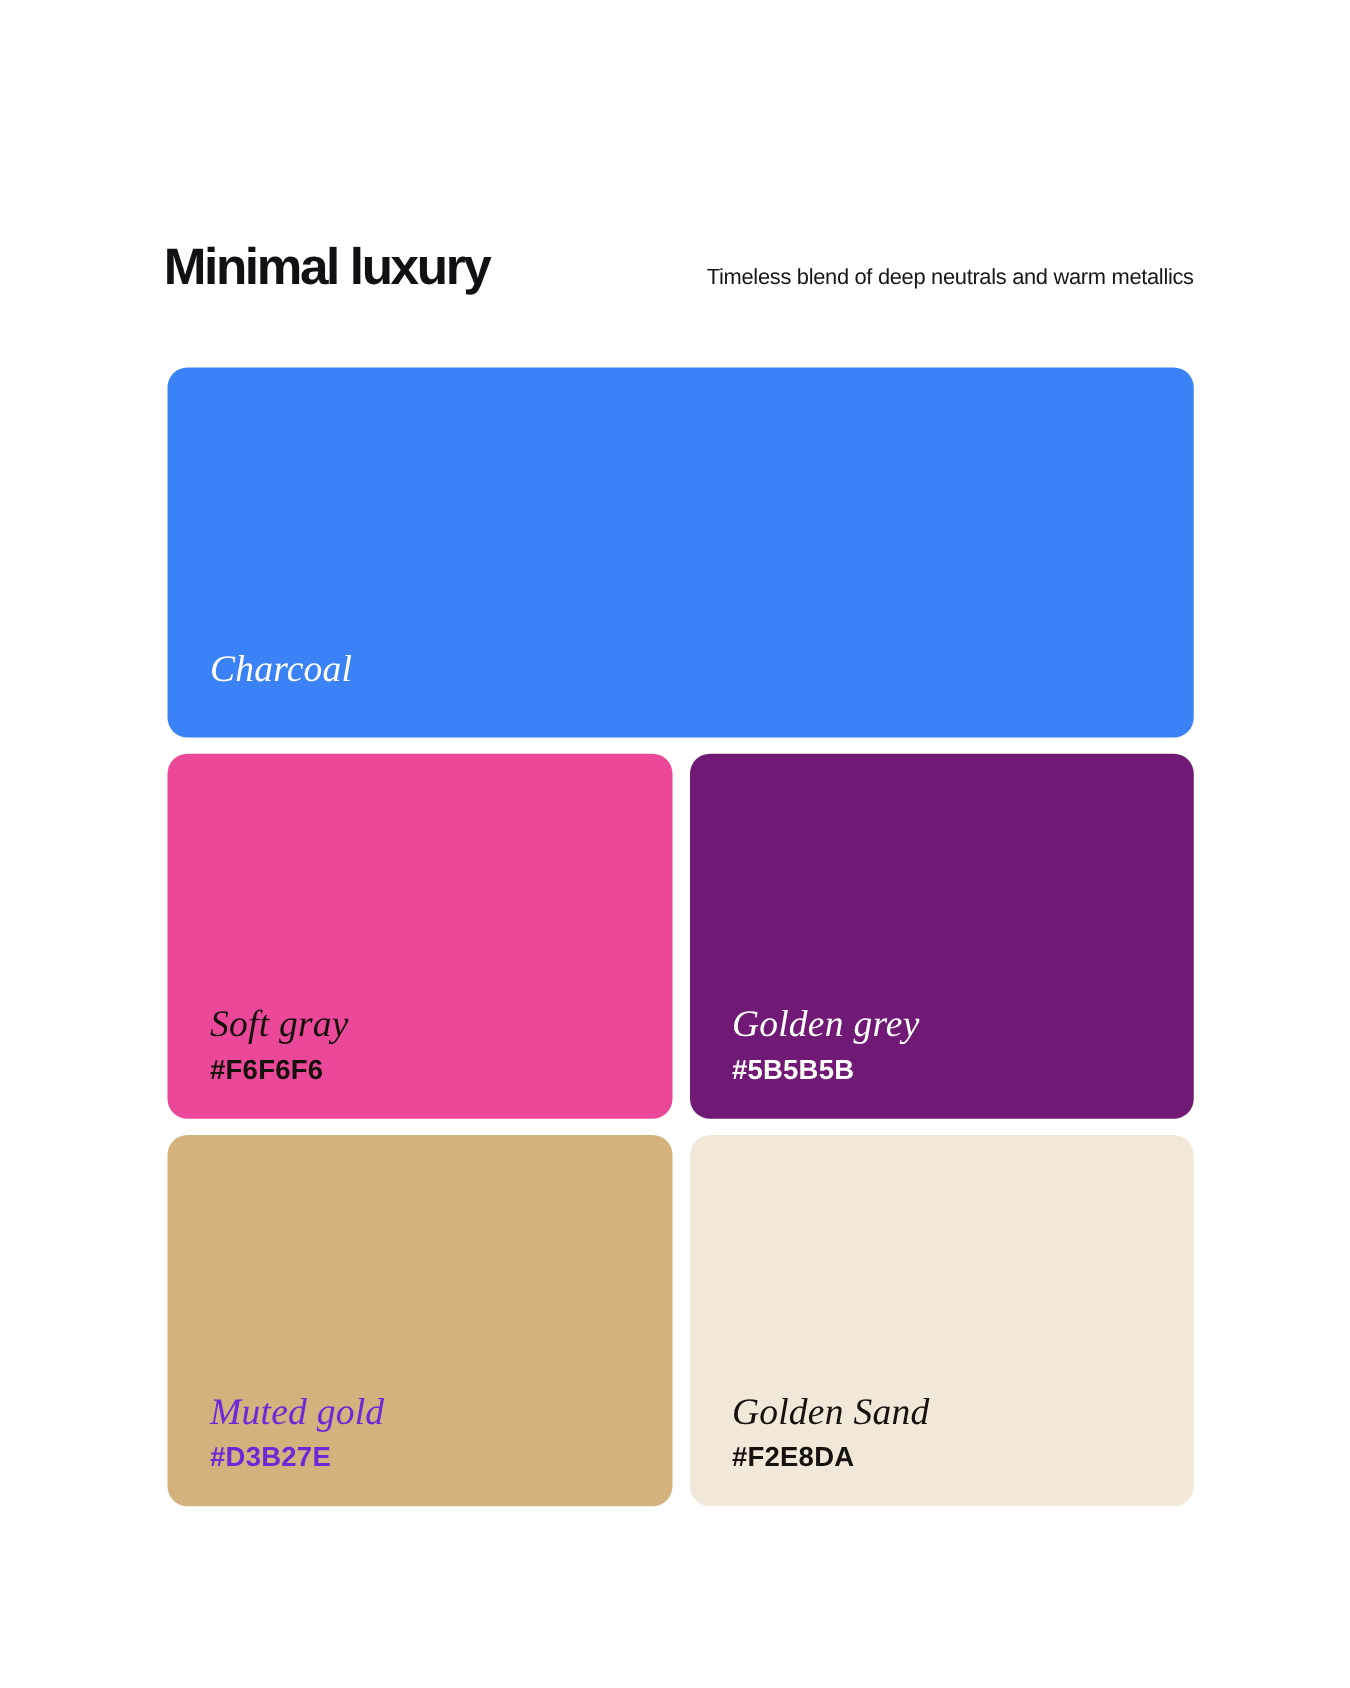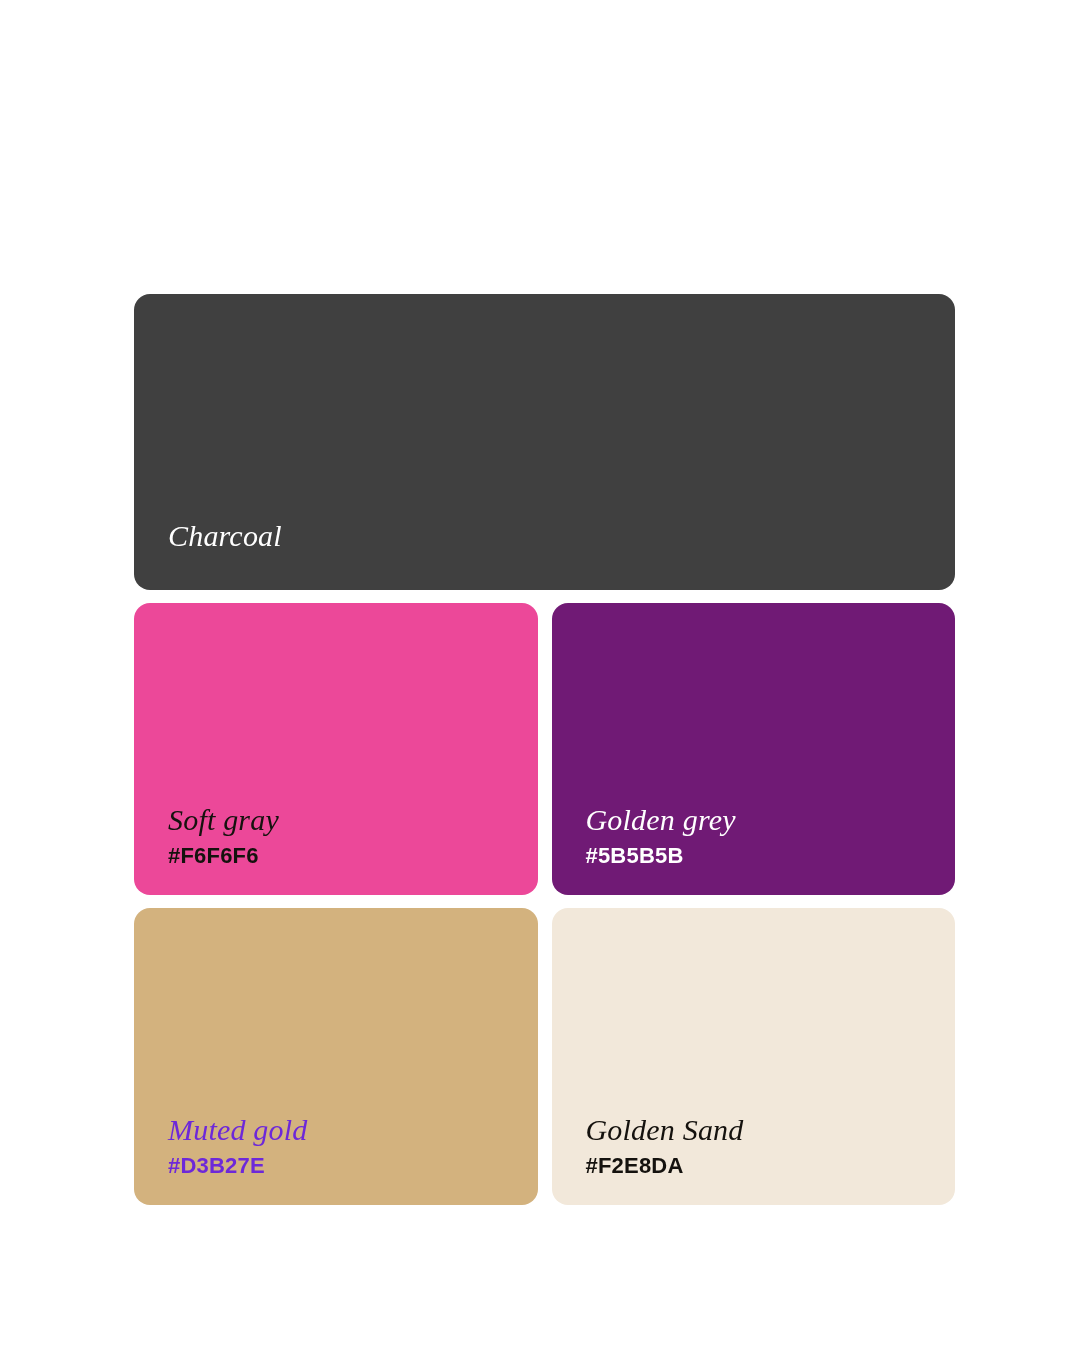--- a/index.html
+++ b/index.html
@@ -116,25 +116,29 @@
   .on-light .swatch-name,
   .on-light .swatch-hex  { color: #15120E; }
   .on-gold  .swatch-name,
   .on-gold  .swatch-hex  { color: #6d28d9; }
 </style>
 </head>
 <body style="background-color: rgb(255, 255, 255);">
 
 <div class="page">
 
+  <div class="header">
+    <h1 class="title" style="color: rgb(15, 17, 20);">Minimal luxury</h1>
+    <p class="subtitle">Timeless blend of deep neutrals and warm metallics</p>
+  </div>
 
   <div class="grid">
 
     <div class="row row-full">
-      <div class="swatch on-dark" style="background-color: #404040;">
+      <div class="swatch on-dark" style="background-color: #3b82f6;">
         <p class="swatch-name">Charcoal</p>
       </div>
     </div>
 
     <div class="row row-split">
       <div class="swatch on-light" style="background-color: #ec4899;">
         <p class="swatch-name">Soft gray</p>
         <p class="swatch-hex">#F6F6F6</p>
       </div>
       <div class="swatch on-dark" style="background-color: #701a75;">

